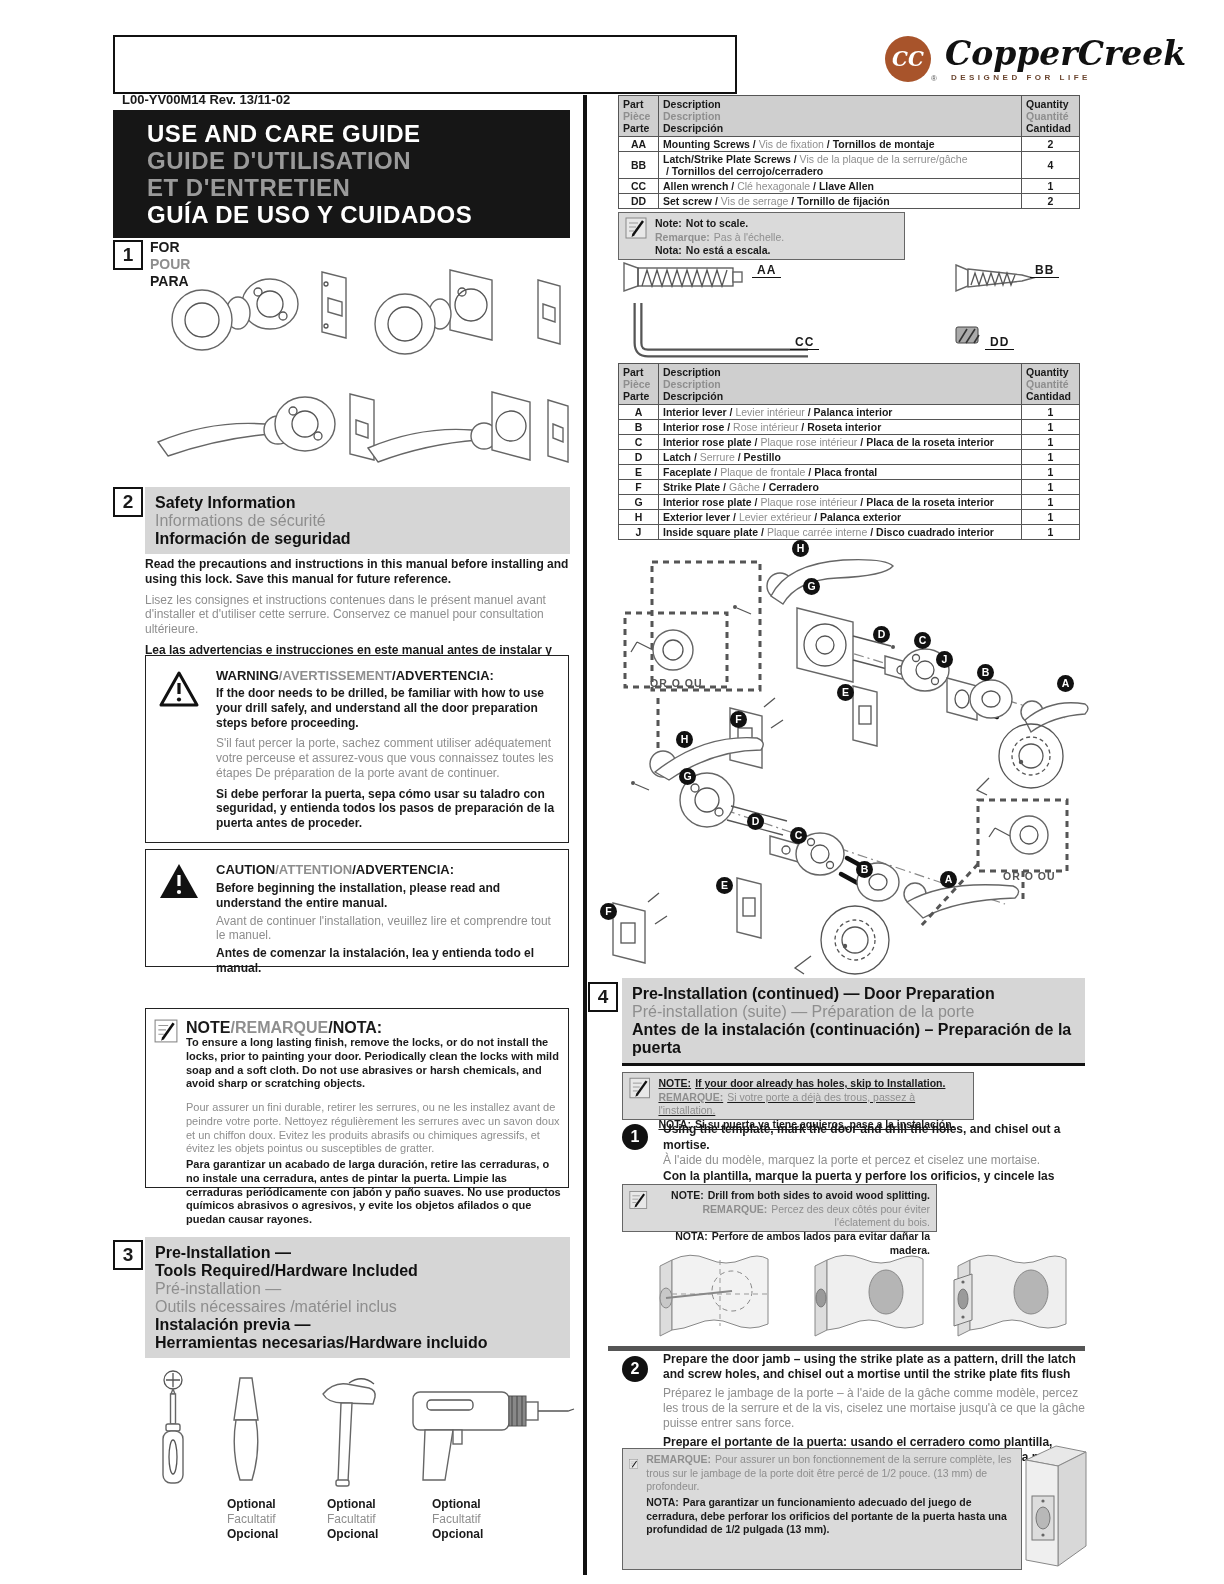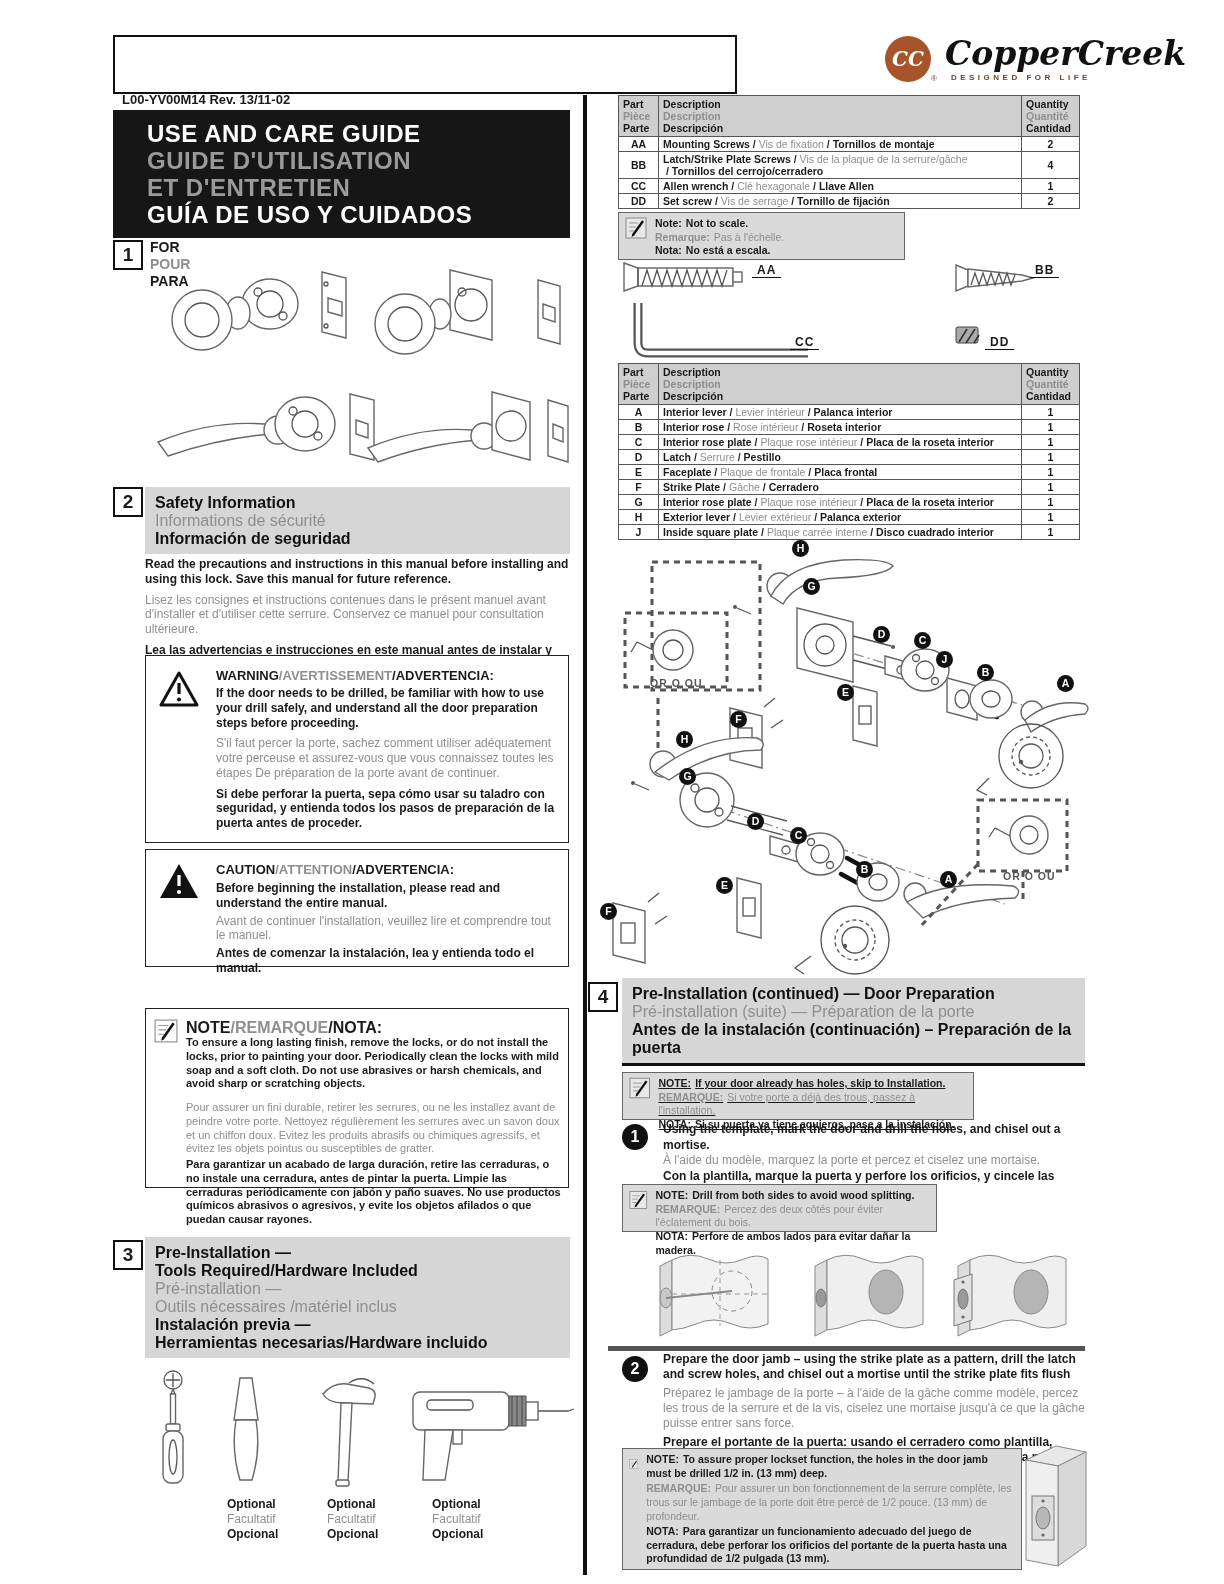--- a/index.html
+++ b/index.html
@@ -570,21 +570,21 @@
     </div>
   </div>
 
   <div class="abs stepnum" style="left:622px;top:1124px;">1</div>
   <div class="abs" style="left:663px;top:1122px;width:420px;font-size:12px;line-height:1.3;">
     <div class="b">Using the template, mark the door and drill the holes, and chisel out a mortise.</div>
     <div class="g">À l'aide du modèle, marquez la porte et percez et ciselez une mortaise.</div>
     <div class="b">Con la plantilla, marque la puerta y perfore los orificios, y cincele las muescas.</div>
   </div>
 
-  <div class="abs nbx" style="left:622px;top:1184px;width:315px;height:48px;">
+  <div class="abs nbx" style="left:622px;top:1184px;width:315px;height:48px;text-align:right;">
     <svg width="22" height="22" viewBox="0 0 22 22">
       <rect x="1" y="1" width="20" height="20" fill="#e8e8e8" stroke="#888"></rect>
       <path d="M4 6 h9 M4 10 h7 M4 14 h5" stroke="#999" stroke-width="1" fill="none"></path>
       <path d="M8 18 L18 4" stroke="#111" stroke-width="2.4"></path>
         <path d="M6.5 20 l3-1.6 -2-1.6 z" fill="#111"></path>
     </svg>
     <div class="txt">
       <div><span class="b lbl">NOTE:</span><span class="b">Drill from both sides to avoid wood splitting.</span></div>
       <div><span class="gb lbl">REMARQUE:</span><span class="g">Percez des deux côtés pour éviter l'éclatement du bois.</span></div>
       <div><span class="b lbl">NOTA:</span><span class="b">Perfore de ambos lados para evitar dañar la madera.</span></div>
@@ -627,21 +627,20 @@
   </div>
 
   <div class="abs nbx" style="left:622px;top:1448px;width:400px;height:122px;">
     <svg width="22" height="22" viewBox="0 0 22 22">
       <rect x="1" y="1" width="20" height="20" fill="#e8e8e8" stroke="#888"></rect>
       <path d="M4 6 h9 M4 10 h7 M4 14 h5" stroke="#999" stroke-width="1" fill="none"></path>
       <path d="M8 18 L18 4" stroke="#111" stroke-width="2.4"></path>
         <path d="M6.5 20 l3-1.6 -2-1.6 z" fill="#111"></path>
     </svg>
     <div class="txt">
-      <div style="margin-bottom:2px;"><span class="b lbl">NOTE:</span><span class="b">To assure proper lockset function, the holes in the door jamb must be drilled 1/2 in. (13 mm) deep.</span></div>
       <div style="margin-bottom:2px;"><span class="gb lbl">REMARQUE:</span><span class="g">Pour assurer un bon fonctionnement de la serrure complète, les trous sur le jambage de la porte doit être percé de 1/2 pouce. (13 mm) de profondeur.</span></div>
       <div><span class="b lbl">NOTA:</span><span class="b">Para garantizar un funcionamiento adecuado del juego de cerradura, debe perforar los orificios del portante de la puerta hasta una profundidad de 1/2 pulgada (13 mm).</span></div>
     </div>
   </div>
 
   <svg class="abs" style="left:1018px;top:1436px;" width="75" height="142" viewBox="0 0 75 142">
     <polygon points="8,24 38,10 68,16 40,30" fill="#e8e8e8" stroke="#888"></polygon>
     <polygon points="40,30 68,16 68,110 40,130" fill="#d8d8d8" stroke="#888"></polygon>
     <polygon points="8,24 40,30 40,130 8,124" fill="#efefef" stroke="#888"></polygon>
     <rect x="14" y="60" width="22" height="44" fill="#ddd" stroke="#777"></rect>

